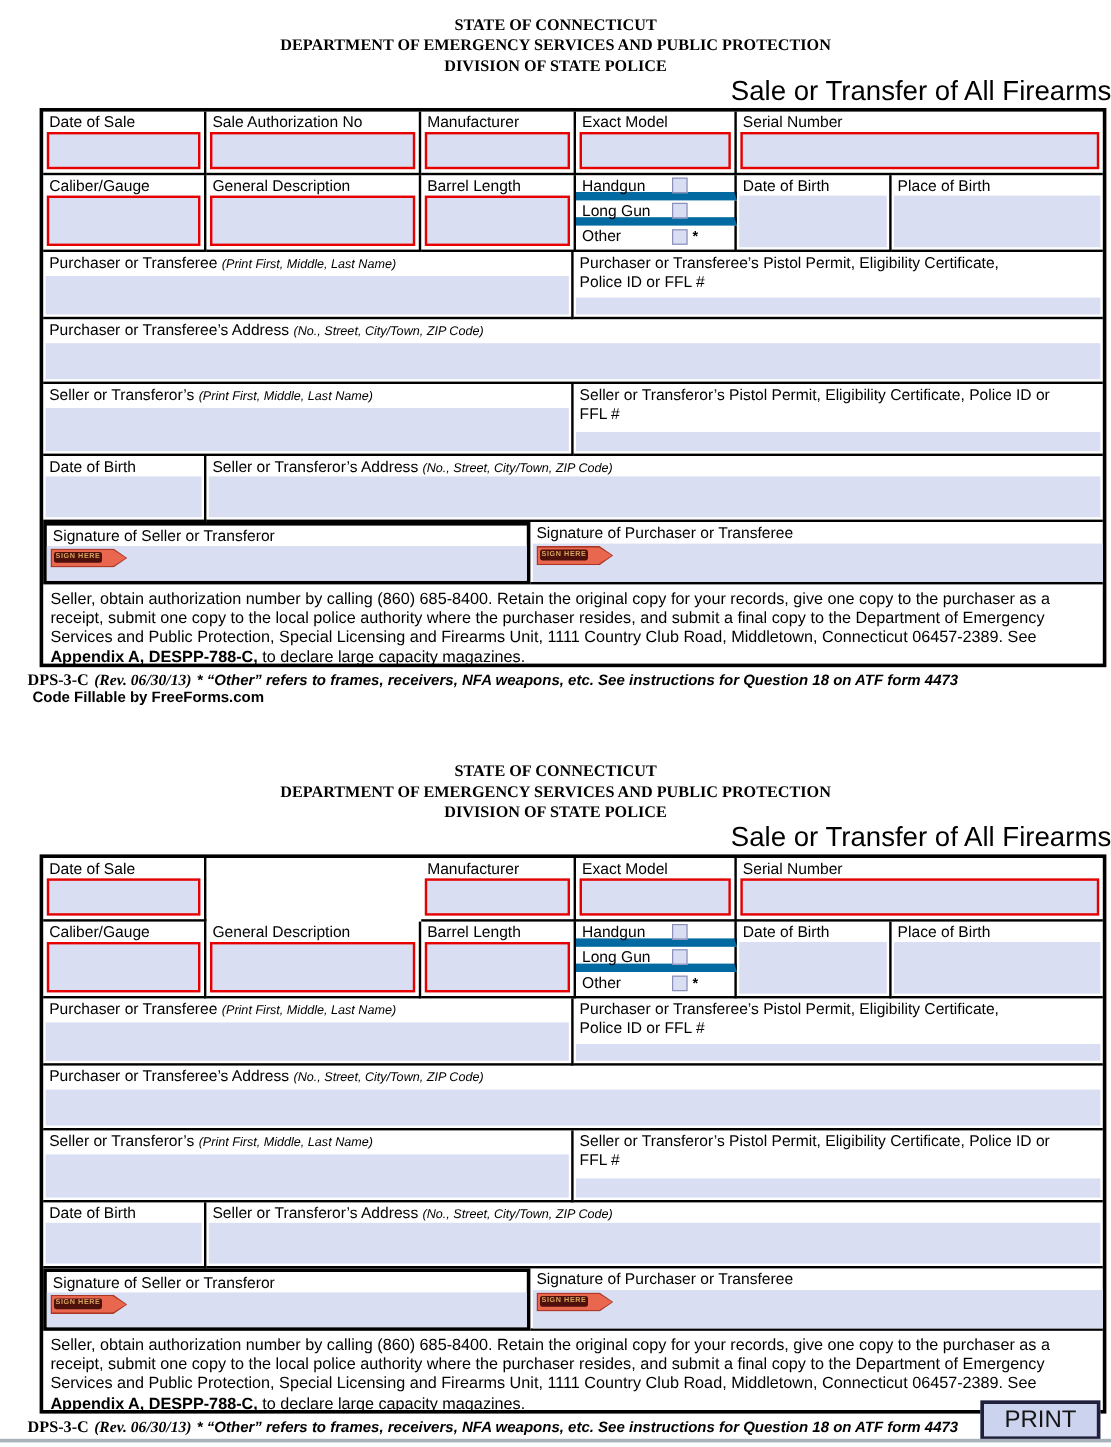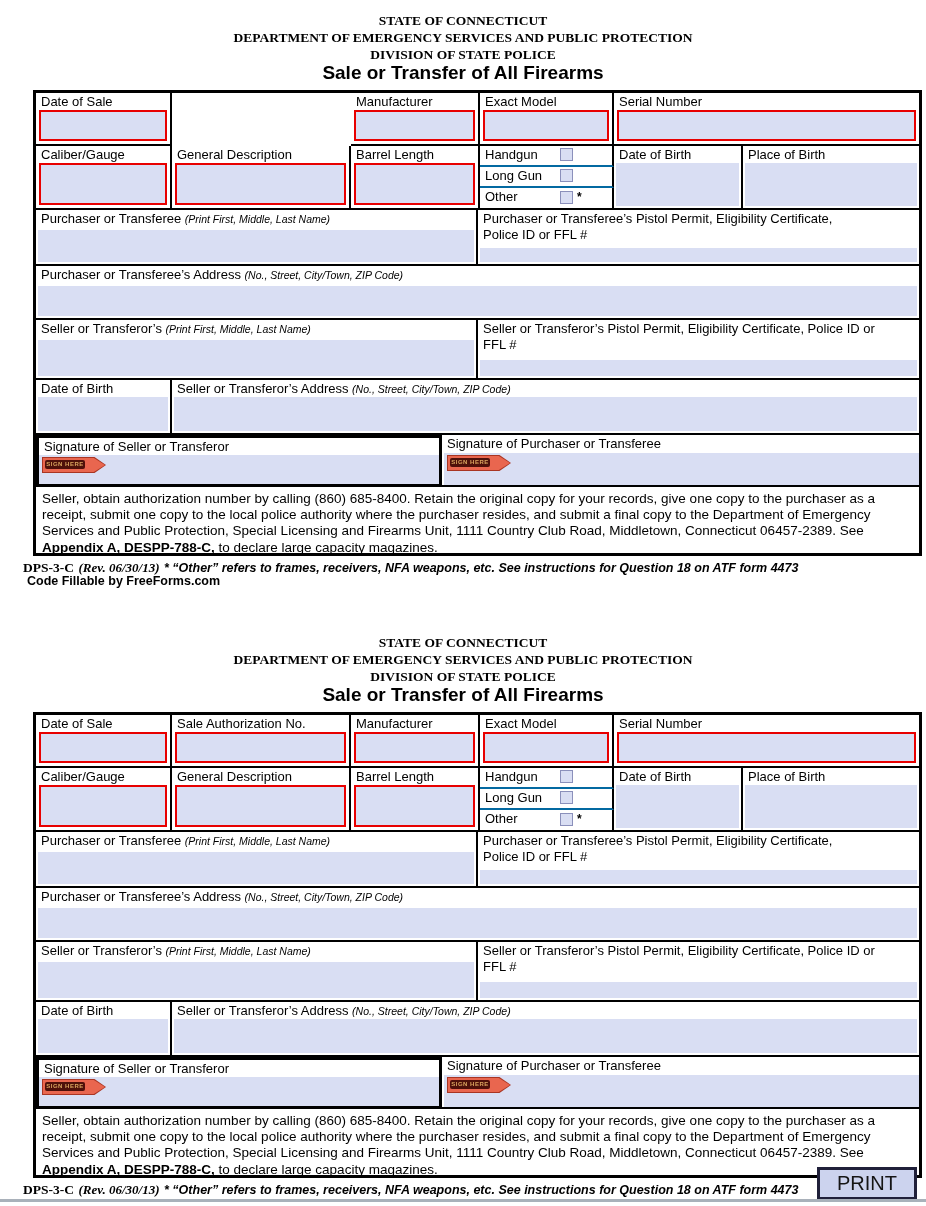--- a/index.html
+++ b/index.html
@@ -1,27 +1,27 @@
 <!DOCTYPE html>
 <html><head>
 <meta charset="utf-8">
 <style>
   html,body{margin:0;padding:0;}
   body{width:926px;height:1206px;background:#ffffff;position:relative;
        font-family:"Liberation Sans",sans-serif;color:#000;overflow:hidden;}
   .form-copy{position:absolute;left:0;width:926px;height:600px;}
   .hd{position:absolute;left:0;width:926px;text-align:center;white-space:nowrap;}
   .hdr-serif{font-family:"Liberation Serif",serif;font-weight:bold;font-size:13.5px;}
-  .title{font-weight:bold;font-size:19px;}
+  .title{font-weight:normal;font-size:23px;text-align:right;}
   .tbl{position:absolute;left:33px;top:90px;width:889px;height:466px;
        border:3px solid #000;box-sizing:border-box;background:#fff;}
   .cell{position:absolute;box-sizing:border-box;}
   .bb{border-bottom:2px solid #000;}
   .br{border-right:2px solid #000;}
-  .bb3{border-bottom:2px solid #0369a1;}
+  .bb3{border-bottom:7px solid #0369a1;}
   .lbl{font-size:13px;padding:1px 0 0 5px;line-height:16px;}
   .hint{font-style:italic;font-size:10.5px;}
   .redfield{position:absolute;background:#d9def3;border:2px solid #e80000;}
   .fill{position:absolute;background:#d9def3;}
   .cb{position:absolute;width:13px;height:13px;background:#d9def3;border:1px solid #8b90bb;box-sizing:border-box;}
   .ast{position:absolute;font-weight:bold;font-size:12px;}
   .sign-arrow{position:absolute;width:64px;height:16px;background:#a93523;
               -webkit-clip-path:polygon(0 0,82% 0,100% 50%,82% 100%,0 100%);
               clip-path:polygon(0 0,82% 0,100% 50%,82% 100%,0 100%);}
   .sa-in{position:absolute;left:1px;top:1px;right:1px;bottom:1px;background:#e9664f;
@@ -49,20 +49,24 @@
   <div class="hd hdr-serif" style="top:30px">DEPARTMENT OF EMERGENCY SERVICES AND PUBLIC PROTECTION</div>
   <div class="hd hdr-serif" style="top:47px">DIVISION OF STATE POLICE</div>
   <div class="hd title" style="top:62px">Sale or Transfer of All Firearms</div>
 
   <div class="tbl">
 
     <div class="cell bb br" style="left:0;top:0;width:136px;height:53px">
       <div class="lbl">Date of Sale</div>
       <div class="redfield" style="left:3px;right:3px;top:17px;bottom:3px"></div>
     </div>
+    <div class="cell bb br" style="left:136px;top:0;width:179px;height:53px">
+      <div class="lbl">Sale Authorization No</div>
+      <div class="redfield" style="left:3px;right:3px;top:17px;bottom:3px"></div>
+    </div>
     <div class="cell bb br" style="left:315px;top:0;width:129px;height:53px">
       <div class="lbl">Manufacturer</div>
       <div class="redfield" style="left:3px;right:3px;top:17px;bottom:3px"></div>
     </div>
     <div class="cell bb br" style="left:444px;top:0;width:134px;height:53px">
       <div class="lbl">Exact Model</div>
       <div class="redfield" style="left:3px;right:3px;top:17px;bottom:3px"></div>
     </div>
     <div class="cell bb" style="left:578px;top:0;width:305px;height:53px">
       <div class="lbl">Serial Number</div>
@@ -183,24 +187,20 @@
   <div class="hd hdr-serif" style="top:30px">DEPARTMENT OF EMERGENCY SERVICES AND PUBLIC PROTECTION</div>
   <div class="hd hdr-serif" style="top:47px">DIVISION OF STATE POLICE</div>
   <div class="hd title" style="top:62px">Sale or Transfer of All Firearms</div>
 
   <div class="tbl">
 
     <div class="cell bb br" style="left:0;top:0;width:136px;height:53px">
       <div class="lbl">Date of Sale</div>
       <div class="redfield" style="left:3px;right:3px;top:17px;bottom:3px"></div>
     </div>
-    <div class="cell bb br" style="left:136px;top:0;width:179px;height:53px">
-      <div class="lbl">Sale Authorization No.</div>
-      <div class="redfield" style="left:3px;right:3px;top:17px;bottom:3px"></div>
-    </div>
     <div class="cell bb br" style="left:315px;top:0;width:129px;height:53px">
       <div class="lbl">Manufacturer</div>
       <div class="redfield" style="left:3px;right:3px;top:17px;bottom:3px"></div>
     </div>
     <div class="cell bb br" style="left:444px;top:0;width:134px;height:53px">
       <div class="lbl">Exact Model</div>
       <div class="redfield" style="left:3px;right:3px;top:17px;bottom:3px"></div>
     </div>
     <div class="cell bb" style="left:578px;top:0;width:305px;height:53px">
       <div class="lbl">Serial Number</div>

